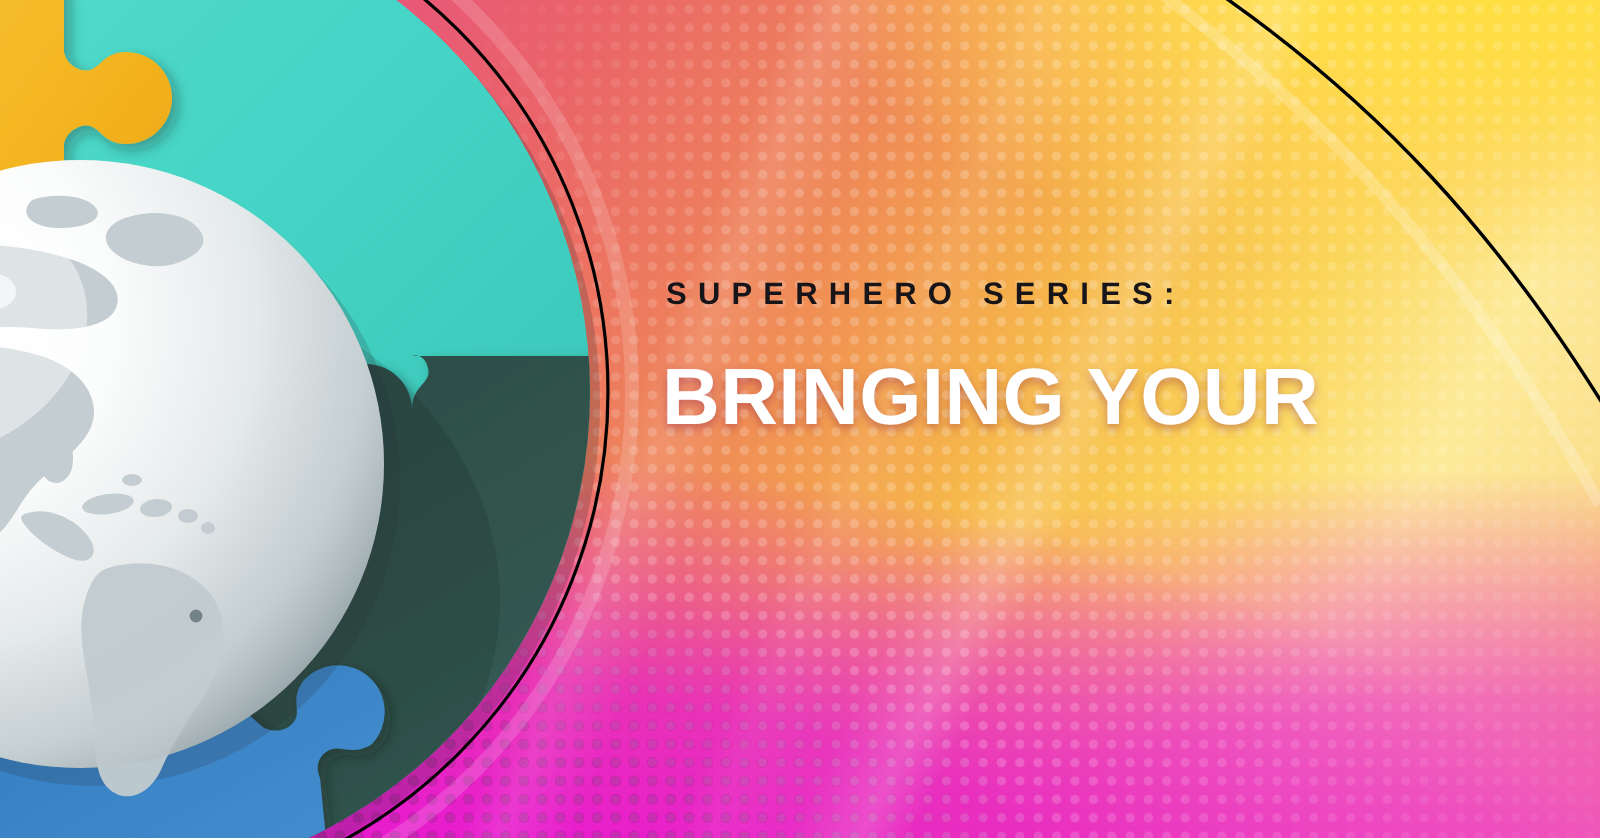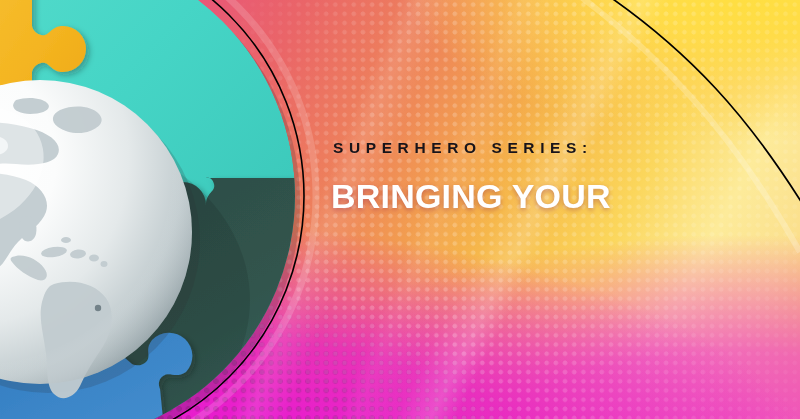--- a/index.html
+++ b/index.html
@@ -69,21 +69,21 @@
   svg.stage{position:absolute;left:0;top:0;width:800px;height:419px;}
 
   
   .copy{position:absolute;left:331px;top:140px;width:440px;}
   .eyebrow{
     font-size:15.5px;font-weight:bold;color:#17141a;
     letter-spacing:5.6px;line-height:1;margin:0 0 21px 2px;
     text-transform:uppercase;
   }
   .headline{
-    font-size:34px;font-weight:bold;color:#ffffff;line-height:1.14;
+    font-size:40px;font-weight:bold;color:#ffffff;line-height:1.14;
     letter-spacing:.2px;text-transform:uppercase;margin:0;
     text-shadow:0 2px 5px rgba(120,10,70,.35);
     white-space:nowrap;
   }
   .headline .l2{display:block;}
 </style>
 </head>
 <body>
 
 <div class="banner">

